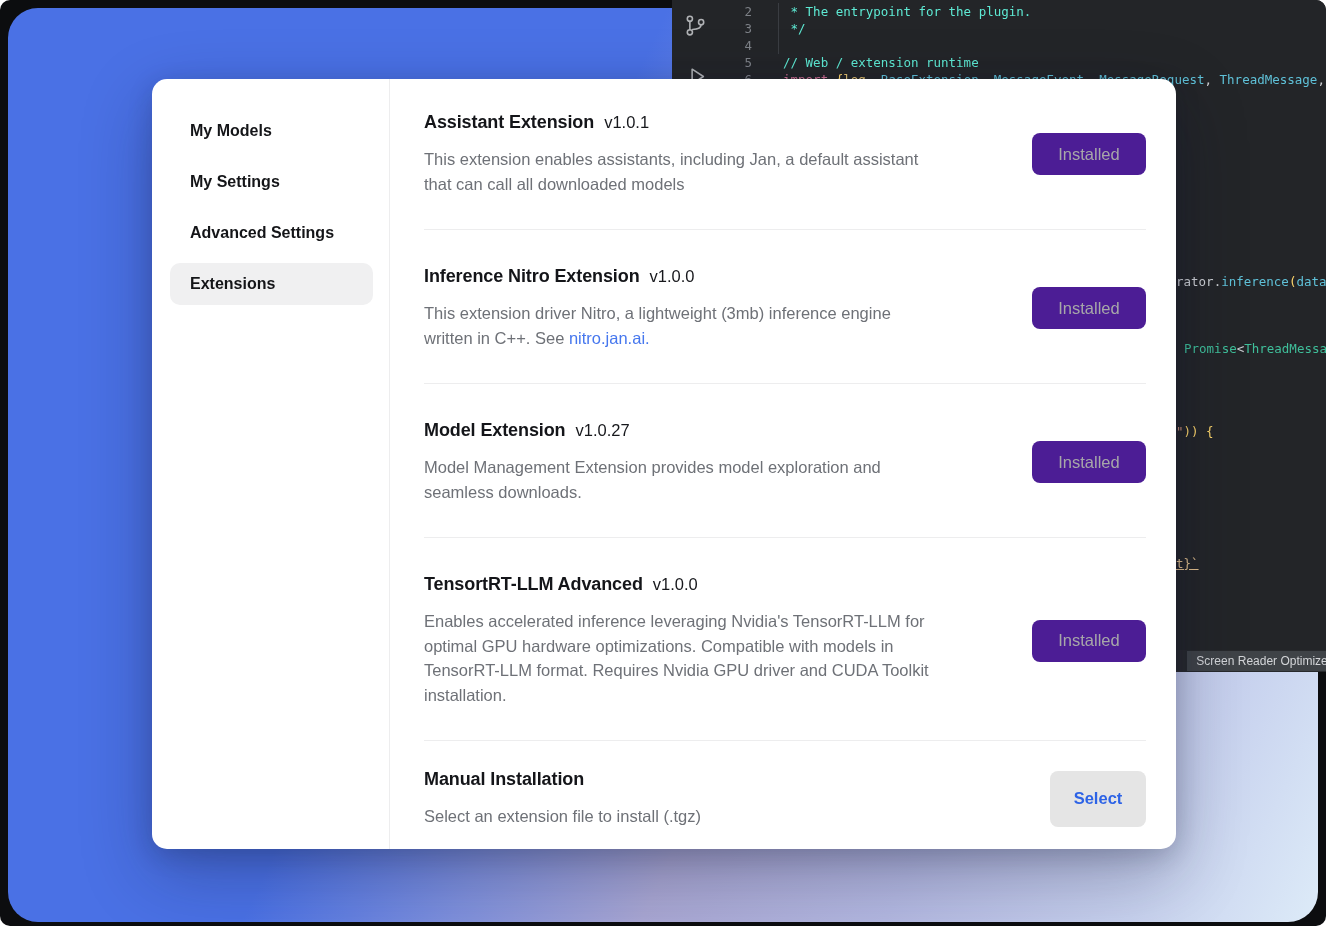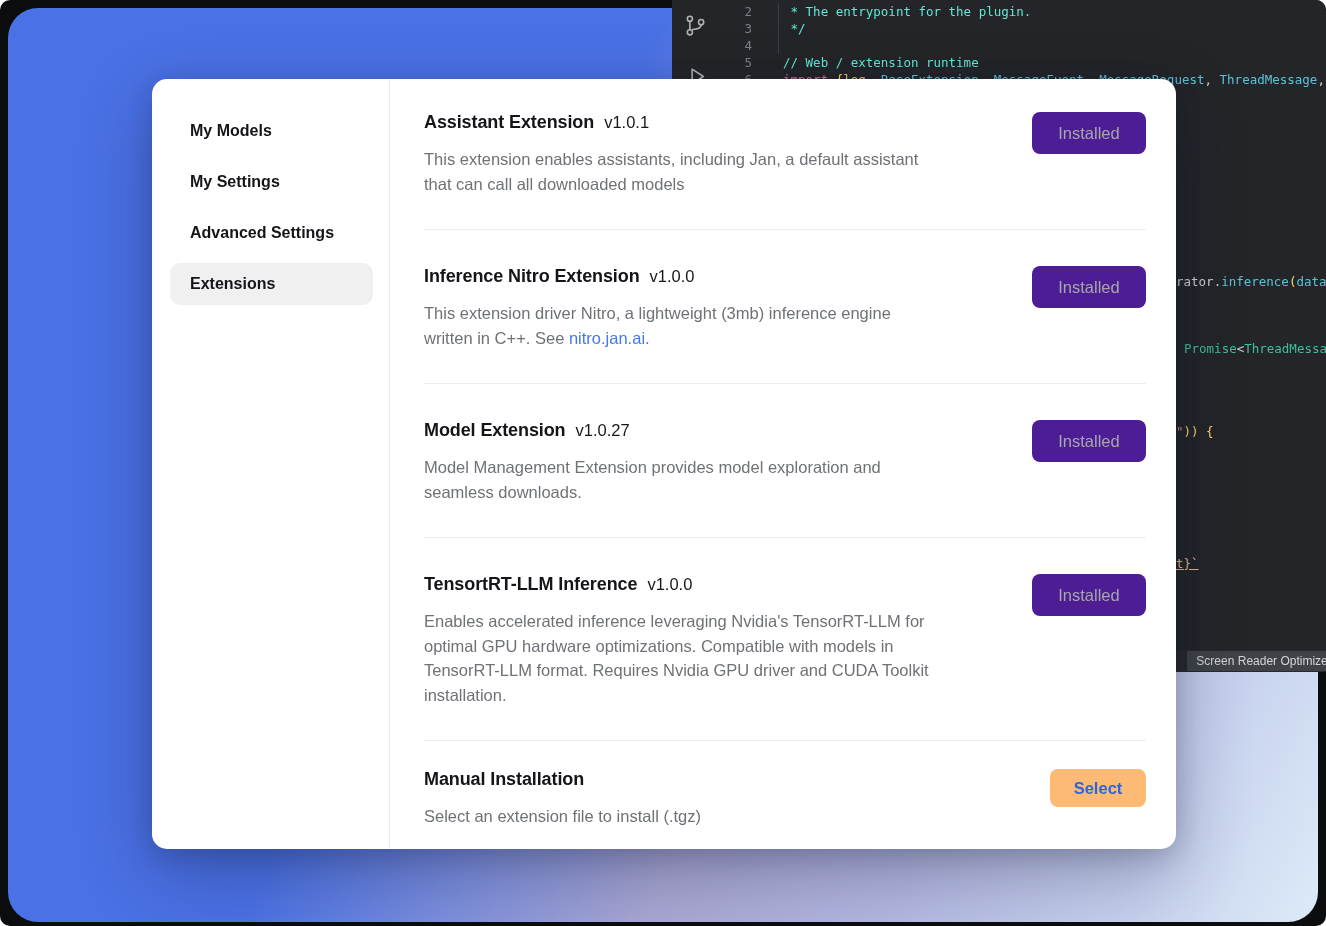--- a/index.html
+++ b/index.html
@@ -26,32 +26,32 @@
   .sb-left{margin-left:490px;color:#a8abae;}
   .sb-chip{margin-left:12px;background:#3f4347;color:#d3d5d8;padding:3px 9px;white-space:nowrap;}
   
   .modal{position:absolute;left:152px;top:79px;width:1024px;height:770px;background:#ffffff;border-radius:15px;
     box-shadow:0 24px 70px rgba(15,20,50,.30),0 6px 24px rgba(15,20,50,.18);display:flex;overflow:hidden;}
   .m-sidebar{width:238px;border-right:1px solid #ededee;padding-top:31px;flex-shrink:0;box-sizing:border-box;}
   .side-item{height:42px;line-height:42px;margin:0 16px 9px 18px;padding-left:20px;font-size:16px;font-weight:600;
     color:#141518;border-radius:10px;cursor:pointer;}
   .side-item.active{background:#f0f0f1;}
   .m-content{flex:1;padding:0 30px 0 34px;box-sizing:border-box;}
-  .ext-row{display:flex;justify-content:space-between;align-items:flex-start;
+  .ext-row{display:flex;justify-content:space-between;align-items:center;
     padding:36px 0 33px;border-bottom:1px solid #ededee;}
   .ext-row.first{padding-top:33px;}
   .ext-row.last{border-bottom:none;padding:28px 0 0;}
   .ext-info{max-width:585px;}
   .ext-name{font-size:18px;font-weight:700;color:#141519;letter-spacing:-.1px;}
   .ext-version{font-size:16.5px;color:#17181c;margin-left:10px;}
   .ext-desc{margin-top:14px;font-size:16.5px;line-height:24.5px;color:#6e7177;white-space:pre-line;}
   .ext-link{color:#4677ee;text-decoration:none;cursor:pointer;}
   .btn{border:none;border-radius:8px;font-size:16.5px;cursor:pointer;font-family:inherit;flex-shrink:0;}
   .btn-installed{width:114px;height:42px;background:#4c1d95;color:#a7a7a9;font-weight:500;}
-  .btn-select{width:96px;height:38px;background:#fdba74;color:#2d63e6;font-weight:600;}
+  .btn-select{width:96px;height:56px;background:#e5e5e5;color:#2d63e6;font-weight:600;}
 </style>
 </head>
 <body>
 
 <div class="canvas">
   <div class="wallpaper"></div>
 
   <div class="editor">
     <div class="activitybar">
       <svg class="ab-icon" viewBox="0 0 24 24" fill="none" stroke="#c9cbce" stroke-width="1.4" stroke-linecap="round">
@@ -128,21 +128,21 @@
           </div>
           <div class="ext-desc">Model Management Extension provides model exploration and
 seamless downloads.</div>
         </div>
         <button class="btn btn-installed">Installed</button>
       </div>
 
       <div class="ext-row">
         <div class="ext-info">
           <div>
-            <span class="ext-name">TensortRT-LLM Inference</span><span class="ext-version">v1.0.0</span>
+            <span class="ext-name">TensortRT-LLM Advanced</span><span class="ext-version">v1.0.0</span>
           </div>
           <div class="ext-desc">Enables accelerated inference leveraging Nvidia's TensorRT-LLM for
 optimal GPU hardware optimizations. Compatible with models in
 TensorRT-LLM format. Requires Nvidia GPU driver and CUDA Toolkit
 installation.</div>
         </div>
         <button class="btn btn-installed">Installed</button>
       </div>
 
       <div class="ext-row last">

